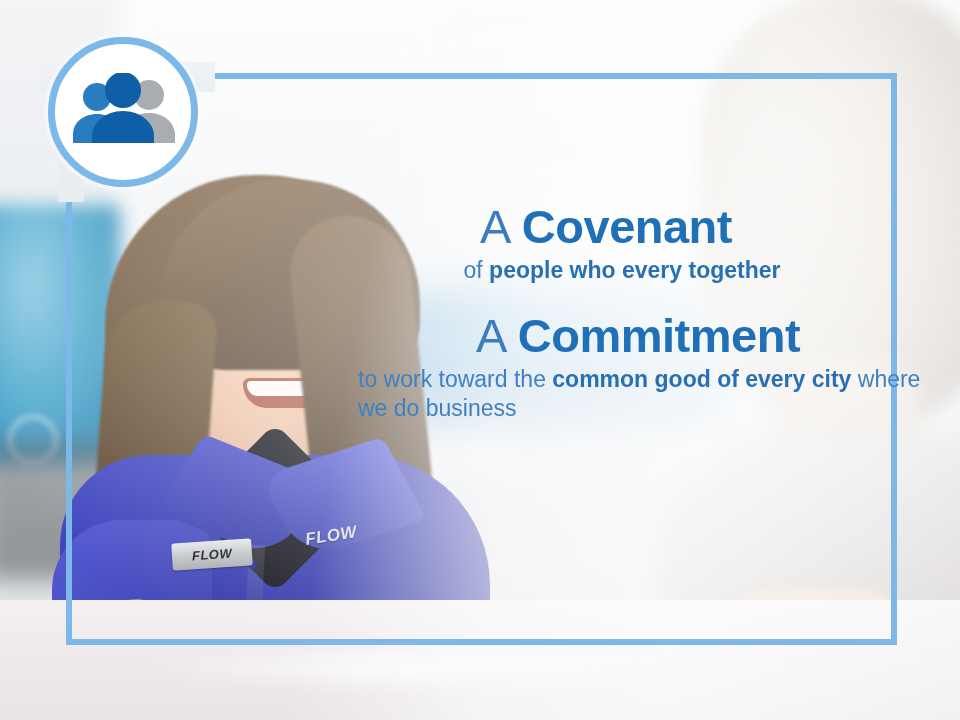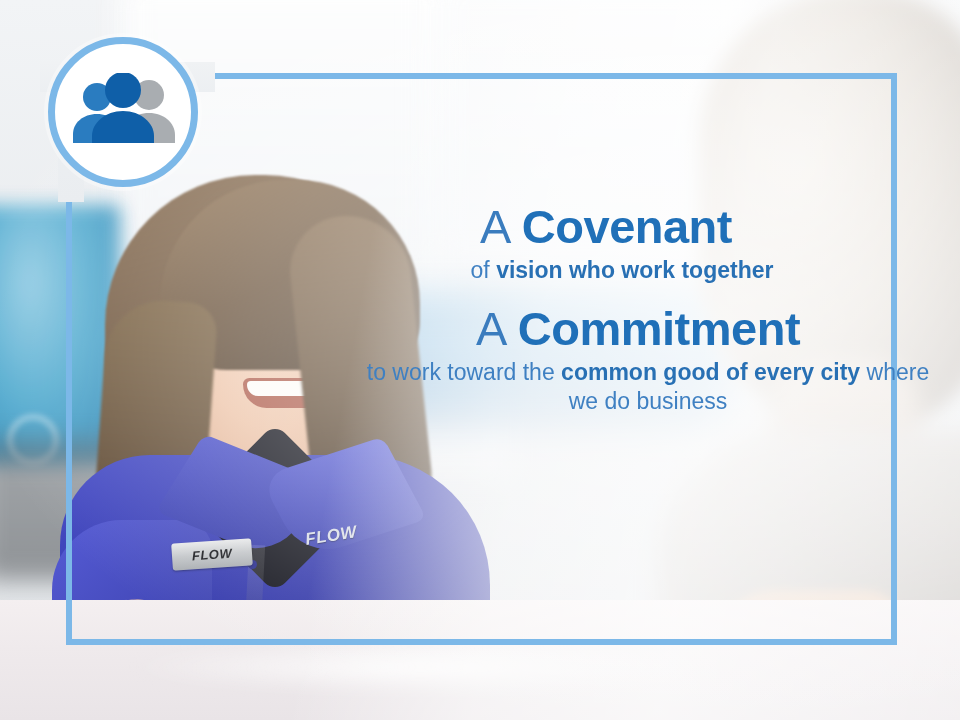--- a/index.html
+++ b/index.html
@@ -357,23 +357,23 @@
     margin-top: 4px;
   }
   .p-sub b { font-weight: 700; color: #2870b4; }
 
   
   #principle-0 .p-head { text-align: center; transform: translateX(-34px); }
   #principle-0 .p-sub  { text-align: center; transform: translateX(-46px); }
   #principle-1 { margin-top: 22px; }
   #principle-1 .p-head { text-align: center; transform: translateX(16px); }
   #principle-1 .p-sub  { text-align: center; transform: translateX(32px); }
-  #principle-2 { margin-top: 19px; }
+  #principle-2 { margin-top: 26px; }
   #principle-2 .p-head { text-align: center; transform: translateX(48px); }
-  #principle-2 .p-sub  { text-align: center; transform: translateX(58px); }
+  #principle-2 .p-sub  { text-align: left; transform: translateX(58px); }
 </style>
 </head>
 <body>
 
 <div id="poster">
 
   <div class="photo">
     <div class="bg-wall"></div>
     <div class="bg-window"></div>
     <div class="bg-window2"></div>
@@ -451,21 +451,21 @@
       </svg>
     </span>
   </div>
 
 
   <div class="principles">
 
 
     <div class="principle" id="principle-1">
       <div class="p-head"><span>A </span><b>Covenant</b></div>
-      <div class="p-sub"><span>of </span><b>vision who work together</b><br><b></b><span></span></div>
+      <div class="p-sub"><span>of </span><b>people who every together</b><br><b></b><span></span></div>
     </div>
 
     <div class="principle" id="principle-2">
       <div class="p-head"><span>A </span><b>Commitment</b></div>
       <div class="p-sub"><span>to work toward the </span><b>common</b><span> </span><b>good of every city</b><span> where we do business</span></div>
     </div>
 
   </div>
 </div>
 

